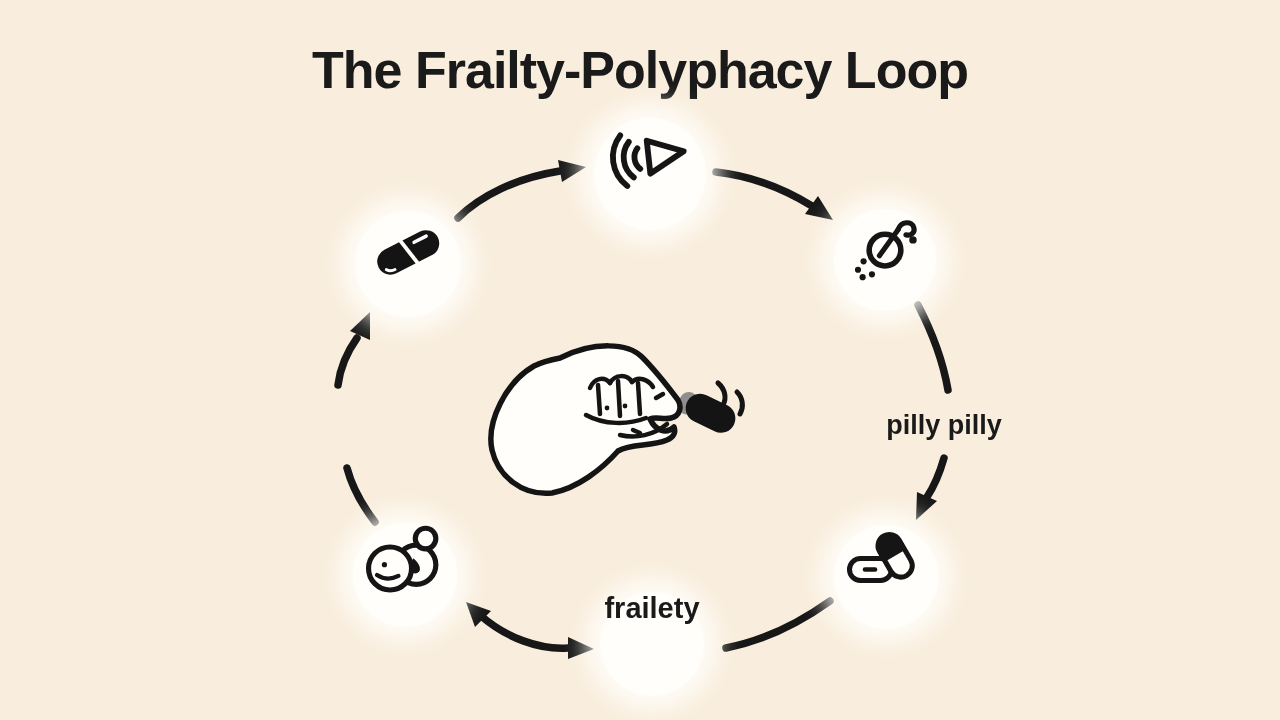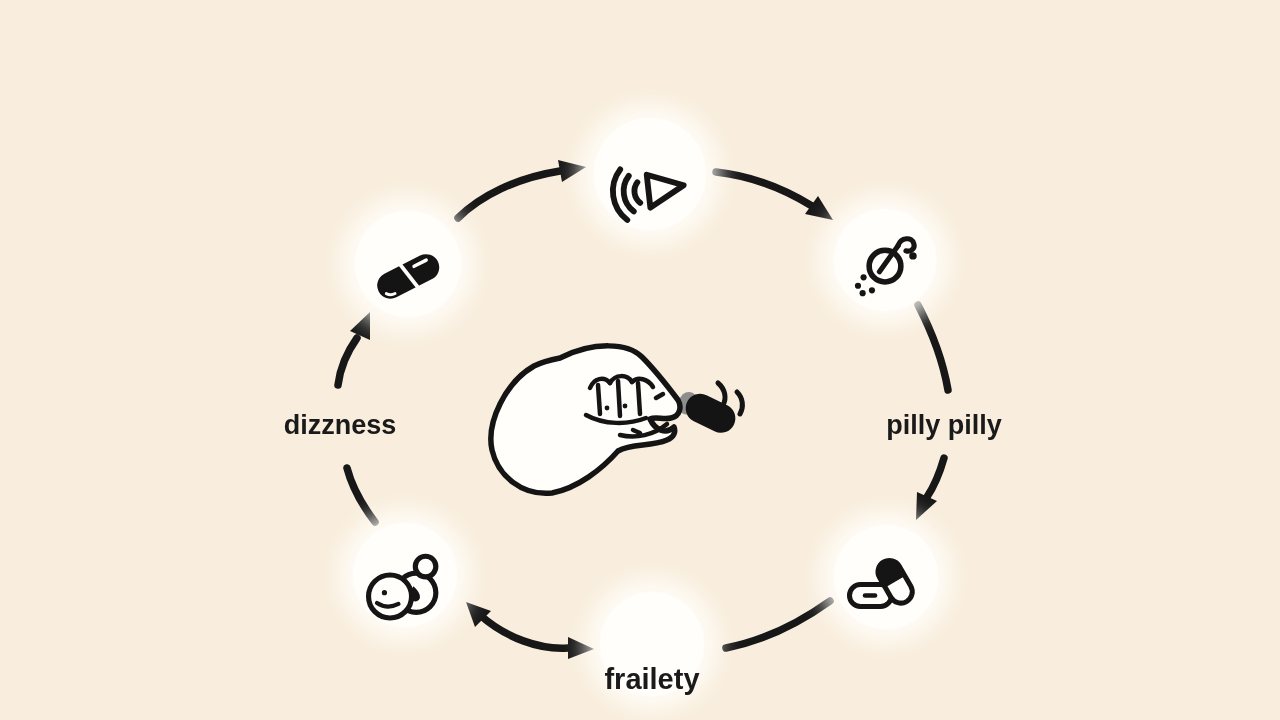--- a/index.html
+++ b/index.html
@@ -19,21 +19,21 @@
     font-weight: 800;
     letter-spacing: -1px;
     color: #1A1A1A;
   }
   .arrows { position: absolute; left: 0; top: 0; z-index: 1; }
   .node {
     position: absolute;
     background: #FFFEFA;
     border-radius: 50%;
     box-shadow: 0 0 22px 14px rgba(255,254,250,0.85);
-    display: flex; align-items: flex-end; justify-content: center;
+    display: flex; align-items: flex-start; justify-content: center;
     z-index: 2;
   }
   .node-top      { left: 594px; top: 118px; width: 112px; height: 112px; }
   .node-capsule  { left: 355px; top: 211px; width: 106px; height: 106px; }
   .node-magnify  { left: 834px; top: 209px; width: 102px; height: 102px; }
   .node-face     { left: 353px; top: 523px; width: 104px; height: 104px; }
   .node-pills    { left: 834px; top: 525px; width: 104px; height: 104px; }
   .node-frailety { left: 600px; top: 592px; width: 104px; height: 104px; }
   .node-frailety span {
     font-size: 29px; font-weight: 800; color: #1A1A1A;
@@ -49,20 +49,21 @@
   }
   .label-dizzness  { left: 230px; top: 410px; }
   .label-morepilly { left: 834px; top: 410px; }
   .hand { position: absolute; left: 470px; top: 338px; z-index: 3; }
 </style>
 </head>
 <body>
 
 <div class="canvas">
 
+  <h1 class="title">The Frailty-Polyphacy Loop</h1>
 
   <svg class="arrows" width="1280" height="720" viewBox="0 0 1280 720">
     <g stroke="#171717" stroke-width="7.5" fill="none" stroke-linecap="round">
 
       <path d="M458,218 C480,196 516,178 560,171"></path>
 
       <path d="M716,172 C752,176 786,190 812,206"></path>
 
       <path d="M918,305 C932,332 943,361 948,390"></path>
 
@@ -146,21 +147,20 @@
     <svg width="86" height="76" viewBox="0 0 92 80">
       <circle cx="58" cy="44" r="21" fill="#FFFEFA" stroke="#151515" stroke-width="5.5"></circle>
       <circle cx="68" cy="16" r="11" fill="#FFFEFA" stroke="#151515" stroke-width="5.5"></circle>
       <circle cx="30" cy="48" r="23" fill="#FFFEFA" stroke="#151515" stroke-width="5.5"></circle>
       <circle cx="24" cy="44" r="2.8" fill="#151515"></circle>
       <path d="M16,55 Q27,62 39,56" stroke="#151515" stroke-width="4.5" fill="none" stroke-linecap="round"></path>
       <path d="M55,37 Q49,46 52.5,51 Q57,55.5 61,51.5 Q64,47 58,40 Z" fill="#151515"></path>
     </svg>
   </div>
 
-  <div class="loop-label label-dizzness">dizzness</div>
 
   <svg class="hand" width="300" height="185" viewBox="0 0 300 185">
 
     <g transform="rotate(26 243 77)">
       <rect x="206" y="66" width="18" height="23" rx="9" fill="#8E8E8E"></rect>
       <rect x="214" y="62" width="52" height="29" rx="14.5" fill="#141414"></rect>
     </g>
 
     <path d="M90,20
          C124,3 158,5 172,19

